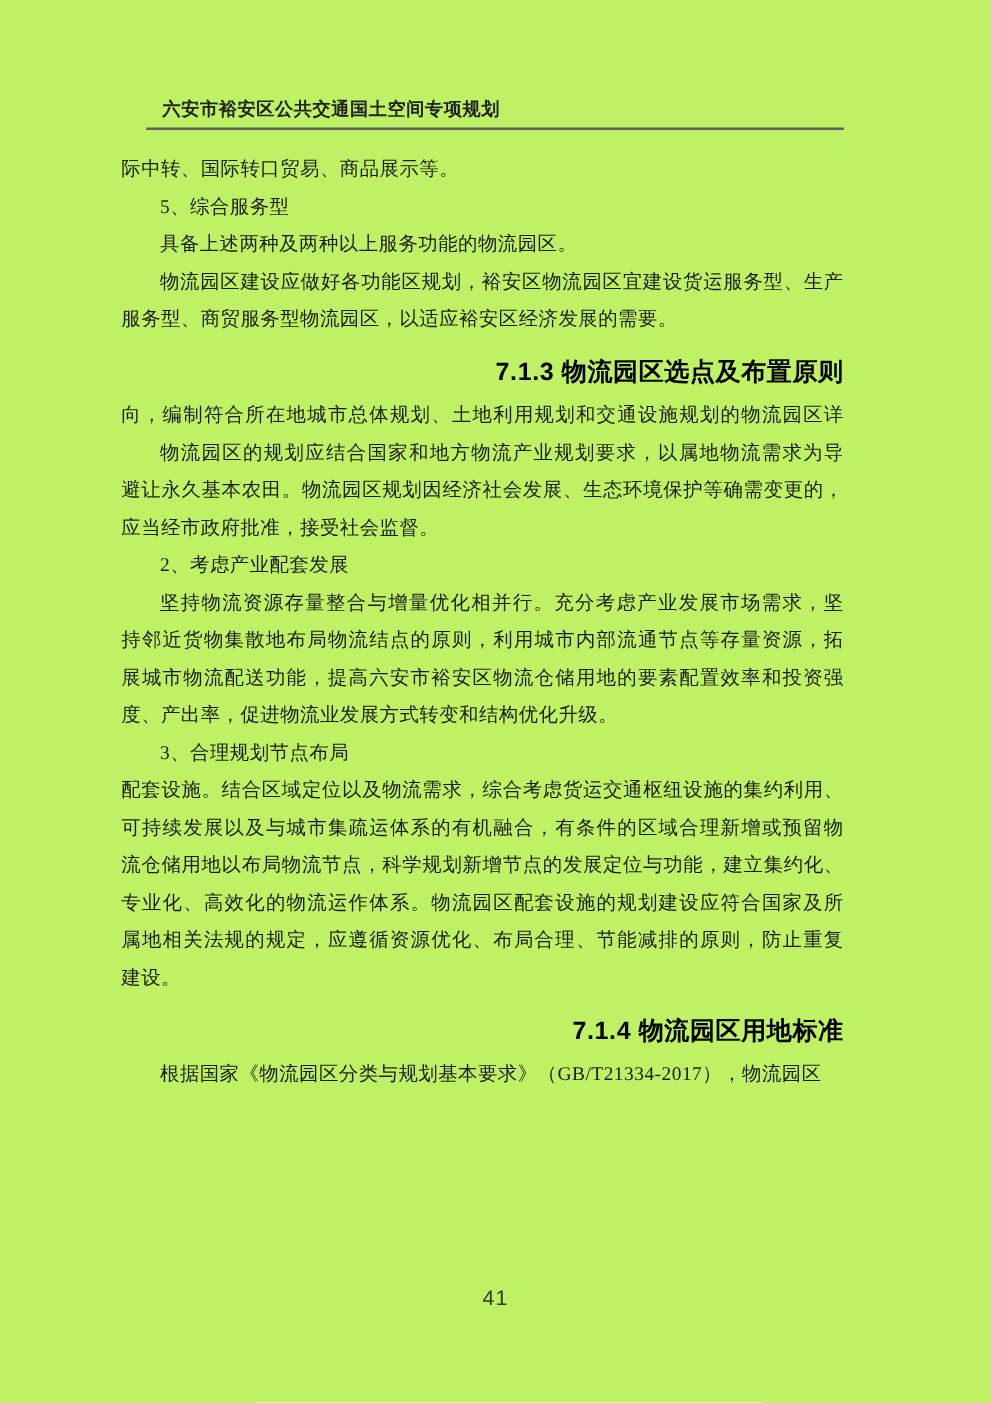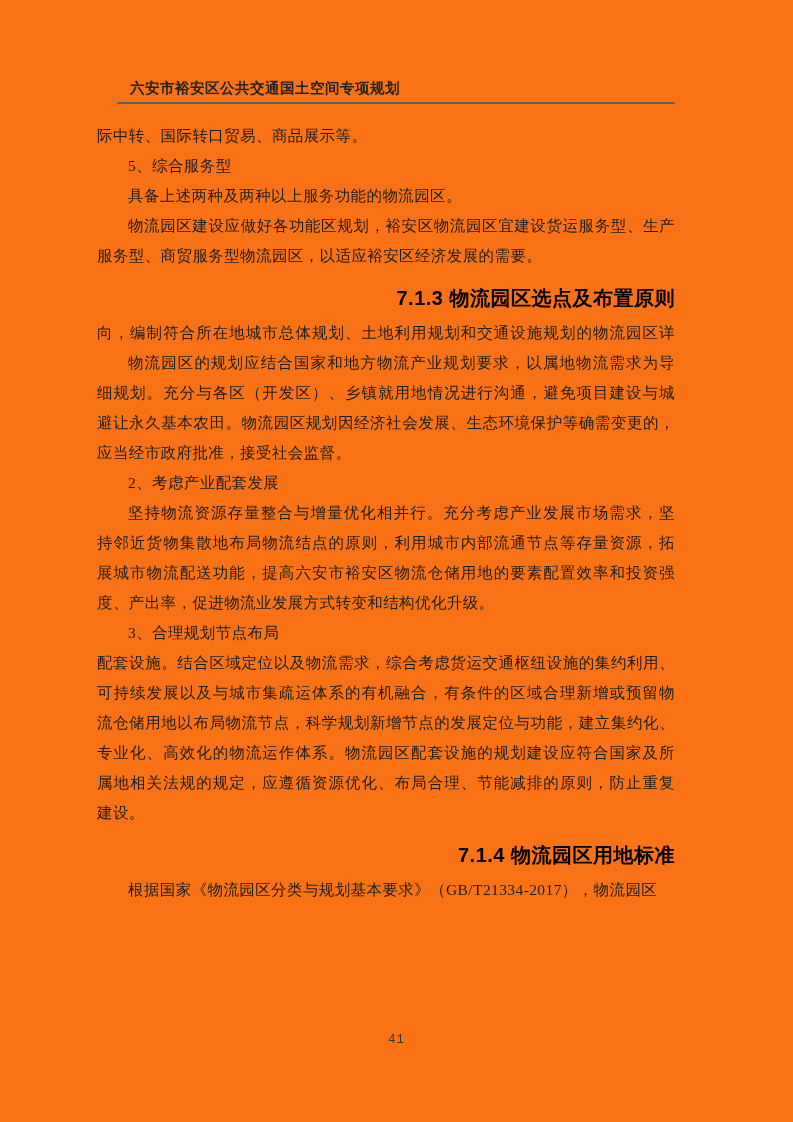--- a/index.html
+++ b/index.html
@@ -4,21 +4,21 @@
 <style>
   html, body {
     margin: 0;
     padding: 0;
     background: #ffffff;
   }
   #page {
     position: relative;
     width: 793px;
     height: 1122px;
-    background: #f97316;
+    background: #bef264;
     overflow: hidden;
     font-family: "Liberation Serif", serif;
     color: #1c1c1c;
   }
   
   #running-header {
     position: absolute;
     left: 117px;
     top: 80px;
     width: 558px;
@@ -70,22 +70,22 @@
   }
   
   #page-footer {
     position: absolute;
     left: 0;
     top: 1029px;
     width: 100%;
     text-align: center;
   }
   #page-footer .pageno {
-    font-family: Liberation Mono, monospace;
-    font-size: 12px;
+    font-family: Liberation Sans, sans-serif;
+    font-size: 17px;
     color: #333333;
     letter-spacing: 1px;
   }
 </style>
 </head>
 <body>
 
 <div id="page">
 
   <div id="running-header">
@@ -105,21 +105,20 @@
       <div class="para">
         <div class="line fill ind">物流园区建设应做好各功能区规划，裕安区物流园区宜建设货运服务型、生产</div>
         <div class="line">服务型、商贸服务型物流园区，以适应裕安区经济发展的需要。</div>
       </div>
       <div class="heading">
         <div class="hline">7.1.3 物流园区选点及布置原则</div>
       </div>
       <div class="para">
         <div class="line fill">向，编制符合所在地城市总体规划、土地利用规划和交通设施规划的物流园区详</div>
         <div class="line fill ind">物流园区的规划应结合国家和地方物流产业规划要求，以属地物流需求为导</div>
-        <div class="line fill">细规划。充分与各区（开发区）、乡镇就用地情况进行沟通，避免项目建设与城</div>
         <div class="line fill">避让永久基本农田。物流园区规划因经济社会发展、生态环境保护等确需变更的，</div>
         <div class="line">应当经市政府批准，接受社会监督。</div>
       </div>
       <div class="para">
         <div class="line ind">2、考虑产业配套发展</div>
       </div>
       <div class="para">
         <div class="line fill ind">坚持物流资源存量整合与增量优化相并行。充分考虑产业发展市场需求，坚</div>
         <div class="line fill">持邻近货物集散地布局物流结点的原则，利用城市内部流通节点等存量资源，拓</div>
         <div class="line fill">展城市物流配送功能，提高六安市裕安区物流仓储用地的要素配置效率和投资强</div>

